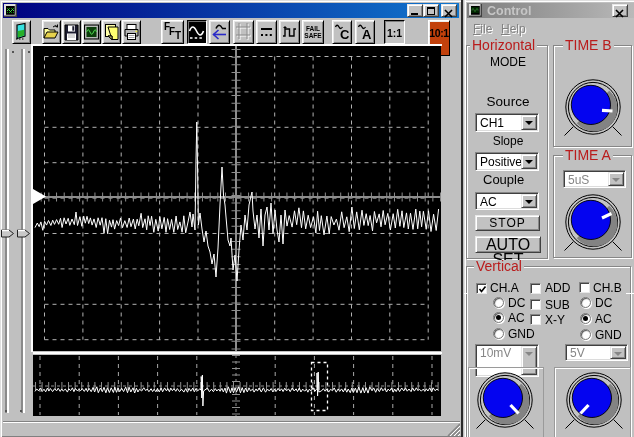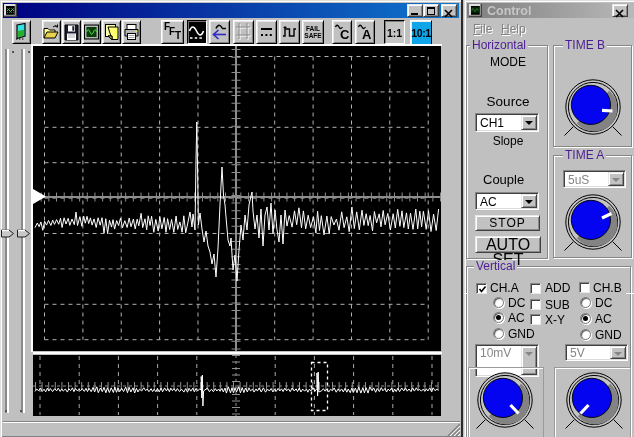--- a/index.html
+++ b/index.html
@@ -1,20 +1,20 @@
 <!DOCTYPE html>
 <html><head><meta charset="utf-8"><style>
 *{margin:0;padding:0;box-sizing:border-box}
 html,body{width:634px;height:437px;overflow:hidden}
 body{font-family:"Liberation Sans",sans-serif;background:#c0c0c0;position:relative}
 .abs{position:absolute}
 .btn3d{border:1px solid;border-color:#e8e8e8 #404040 #404040 #e8e8e8;box-shadow:inset 1px 1px 0 #fff,inset -1px -1px 0 #888;background:#c2c2c2}
 .field{border:1px solid;border-color:#868686 #fff #fff #868686;box-shadow:inset 1px 1px 0 #404040,inset -1px -1px 0 #dcdcdc;background:#fff}
 .grp{border:1px solid #868686;box-shadow:inset 1px 1px 0 #fff,1px 1px 0 #fff}
-.glabel{position:absolute;top:-7px;background:#c0c0c0;padding:0 2px;font-size:12px;color:#4c1d95;line-height:13px}
+.glabel{position:absolute;top:-7px;background:#c0c0c0;padding:0 2px;font-size:14px;color:#b91c1c;line-height:13px}
 .ddarrow{position:absolute;right:1px;top:1px;bottom:1px;width:16px;border:1px solid;border-color:#e8e8e8 #404040 #404040 #e8e8e8;box-shadow:inset 1px 1px 0 #fff,inset -1px -1px 0 #888;background:#c2c2c2}
 .ddarrow:after{content:"";position:absolute;left:3px;top:5px;border:4px solid transparent;border-top:4px solid #000}
 .ddarrow.dis:after{border-top-color:#868686}
 .cb{position:absolute;width:11px;height:11px;background:#fff;border:1px solid;border-color:#868686 #e8e8e8 #e8e8e8 #868686;box-shadow:inset 1px 1px 0 #444}
 .rb{position:absolute;width:11px;height:11px;border-radius:50%;background:#fff;border:1px solid #767676;box-shadow:1px 1px 0 #fff,inset 1px 1px 1px #555}
 .rb.sel:after{content:"";position:absolute;left:2px;top:2px;width:5px;height:5px;border-radius:50%;background:#000}
 .lbl{position:absolute;font-size:12px;color:#000;white-space:nowrap;line-height:12px}
 .tbtn{position:absolute;top:20px;height:24px;border:1px solid;border-color:#fff #000 #000 #fff;box-shadow:inset 1px 1px 0 #e6e6e6,inset -1px -1px 0 #808080;background:#c1c1c1;display:flex;align-items:center;justify-content:center}
 u{text-decoration:underline}
 </style></head><body>
@@ -150,21 +150,21 @@
         <text x="7" y="18" font-family="Liberation Sans" font-size="13" font-weight="bold" fill="#000">C</text>
       </svg>
     </div>
 <div class="tbtn" style="left:355px;width:20px">
 <svg width="18" height="22" viewBox="0 0 18 22">
         <path d="M2.5 6 q1.5 -3.5 3.5 0 q1.5 3 3.5 0" fill="none" stroke="#000" stroke-width="1.3"></path>
         <text x="6" y="18" font-family="Liberation Sans" font-size="13" font-weight="bold" fill="#000">A</text>
       </svg>
     </div>
 <div class="abs" style="left:384px;top:20px;width:21px;height:24px;border:1px solid;border-color:#000 #fff #fff #000;box-shadow:inset 1px 1px 0 #808080;background:#c4c4c4;font-weight:bold;font-size:10.5px;color:#000;text-align:center;line-height:24px">1:1</div>
-<div class="abs" style="left:410px;top:20px;width:22px;height:36px;border:1px solid;border-color:#fff #000 #000 #fff;box-shadow:inset 1px 1px 0 #eee;background:#0ea5e9;font-weight:bold;font-size:10.5px;color:#000;text-align:center;line-height:24px;letter-spacing:-0.4px">10:1</div>
+<div class="abs" style="left:428px;top:20px;width:22px;height:36px;border:1px solid;border-color:#fff #000 #000 #fff;box-shadow:inset 1px 1px 0 #eee;background:#c2410c;font-weight:bold;font-size:10.5px;color:#000;text-align:center;line-height:24px;letter-spacing:-0.4px">10:1</div>
 
 <div class="abs" style="left:5px;top:49px;width:4px;height:364px;border-left:2px solid #8a8a8a;border-right:2px solid #fff"></div>
 <div class="abs" style="left:21px;top:49px;width:4px;height:364px;border-left:2px solid #8a8a8a;border-right:2px solid #fff"></div>
 <div class="abs" style="left:12px;top:51px;width:2px;height:2px;background:#555"></div>
 <div class="abs" style="left:28px;top:51px;width:2px;height:2px;background:#555"></div>
 <div class="abs" style="left:5px;top:410px;width:2px;height:2px;background:#555"></div>
 <div class="abs" style="left:20px;top:410px;width:2px;height:2px;background:#555"></div>
 <svg class="abs" style="left:1px;top:229px" width="13" height="9" viewBox="0 0 13 9">
       <path d="M0.5 1 H8 L12.5 4.5 L8 8 H0.5 Z" fill="#c8c8c8" stroke="#222" stroke-width="1"></path>
       <path d="M1 1.5 H8" stroke="#fff" stroke-width="1.5"></path>
@@ -258,20 +258,24 @@
 
 <div class="grp abs" style="left:2px;top:45px;width:82px;height:214px">
   <div class="glabel" style="left:3px">Horizontal</div>
   <div class="lbl" style="left:0;width:82px;top:10px;text-align:center">MODE</div>
   <div class="lbl" style="left:0;width:82px;top:50px;text-align:center;font-size:13.5px">Source</div>
   <div class="field abs" style="left:8px;top:67px;width:64px;height:19px">
         <div class="lbl" style="left:4px;top:3px">CH1</div>
         <div class="ddarrow"></div>
       </div>
   <div class="lbl" style="left:0;width:82px;top:89px;text-align:center">Slope</div>
+  <div class="field abs" style="left:8px;top:106px;width:64px;height:19px">
+        <div class="lbl" style="left:4px;top:3px">Positive</div>
+        <div class="ddarrow"></div>
+      </div>
   <div class="lbl" style="left:16px;width:82px;top:128px;text-align:left;font-size:13px">Couple</div>
   <div class="field abs" style="left:8px;top:146px;width:64px;height:18px">
         <div class="lbl" style="left:4px;top:3px">AC</div>
         <div class="ddarrow"></div>
       </div>
   <div class="btn3d abs" style="left:8px;top:169px;width:65px;height:16px;text-align:center;font-size:12px;line-height:14px;letter-spacing:1px">STOP</div>
   <div class="btn3d abs" style="left:8px;top:190px;width:66px;height:17px;text-align:center;font-size:16px;line-height:15px">AUTO SET</div>
 </div>
 
 <div class="grp abs" style="left:89px;top:45px;width:79px;height:102px">

